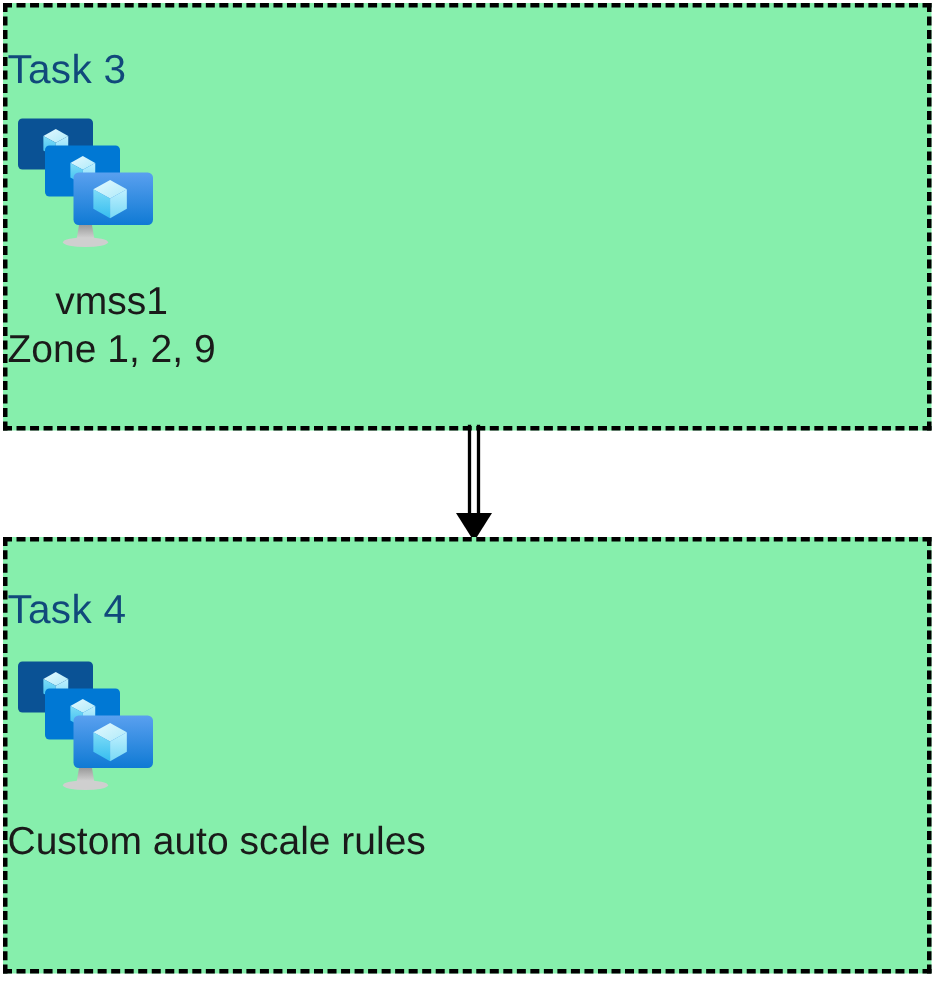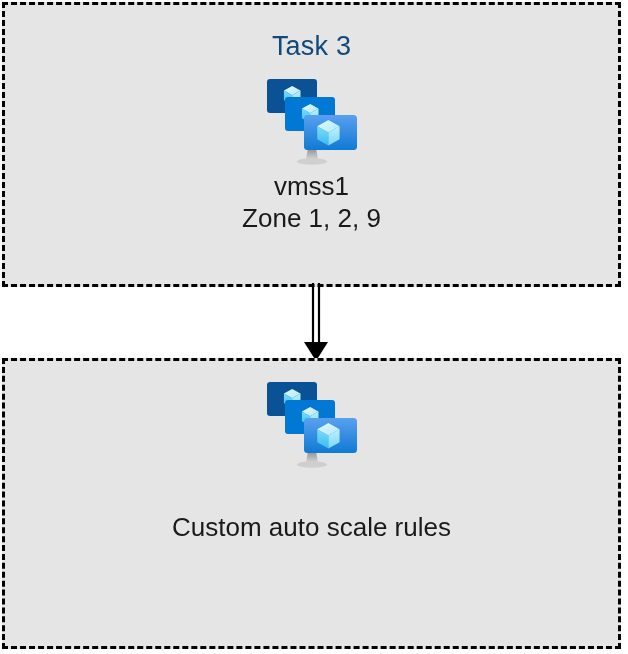--- a/index.html
+++ b/index.html
@@ -17,25 +17,25 @@
 
   .diagram {
     position: absolute;
     inset: 0;
   }
 
   
   .group-box {
     position: absolute;
     box-sizing: border-box;
-    background: #e5e5e5;
+    background: #86efac;
     border: 3px dashed #000000;
     display: flex;
     flex-direction: column;
-    align-items: center;
+    align-items: flex-start;
   }
 
   #group-task3 {
     left: 2px;
     top: 2px;
     width: 619px;
     height: 285px;
   }
 
   #group-task4 {
@@ -66,22 +66,22 @@
   #group-task4 .icon-wrap { margin-top: 16px; }
 
   .node-label {
     color: #1a1a1a;
     font-size: 26px;
     line-height: 32px;
     text-align: center;
     white-space: nowrap;
   }
 
-  #group-task3 .node-caption { margin-top: 0; }
-  #group-task4 .node-caption { margin-top: 38px; }
+  #group-task3 .node-caption { margin-top: 14px; }
+  #group-task4 .node-caption { margin-top: 12px; }
 
   
   .connector {
     position: absolute;
     left: 296px;
     top: 283px;
     width: 40px;
     height: 78px;
   }
 </style>
@@ -154,20 +154,21 @@
   <svg class="connector" viewBox="0 0 40 78" xmlns="http://www.w3.org/2000/svg">
 
     <line x1="17" y1="0" x2="17" y2="62" stroke="#000000" stroke-width="2.2"></line>
     <line x1="23" y1="0" x2="23" y2="62" stroke="#000000" stroke-width="2.2"></line>
 
     <polygon points="20,78 8,59 32,59" fill="#000000"></polygon>
   </svg>
 
   <div class="group-box" id="group-task4">
 
+    <div class="group-title">Task 4</div>
 
     <div class="icon-wrap">
       <svg class="vmss-icon" width="104" height="96" viewBox="0 0 104 96" xmlns="http://www.w3.org/2000/svg">
         <defs>
           <linearGradient id="frontMon4" x1="0" y1="0" x2="0" y2="1">
             <stop offset="0%" stop-color="#5aa0ef"></stop>
             <stop offset="100%" stop-color="#0f7ad4"></stop>
           </linearGradient>
           <linearGradient id="standG4" x1="0" y1="0" x2="0" y2="1">
             <stop offset="0%" stop-color="#8e8e8e"></stop>

